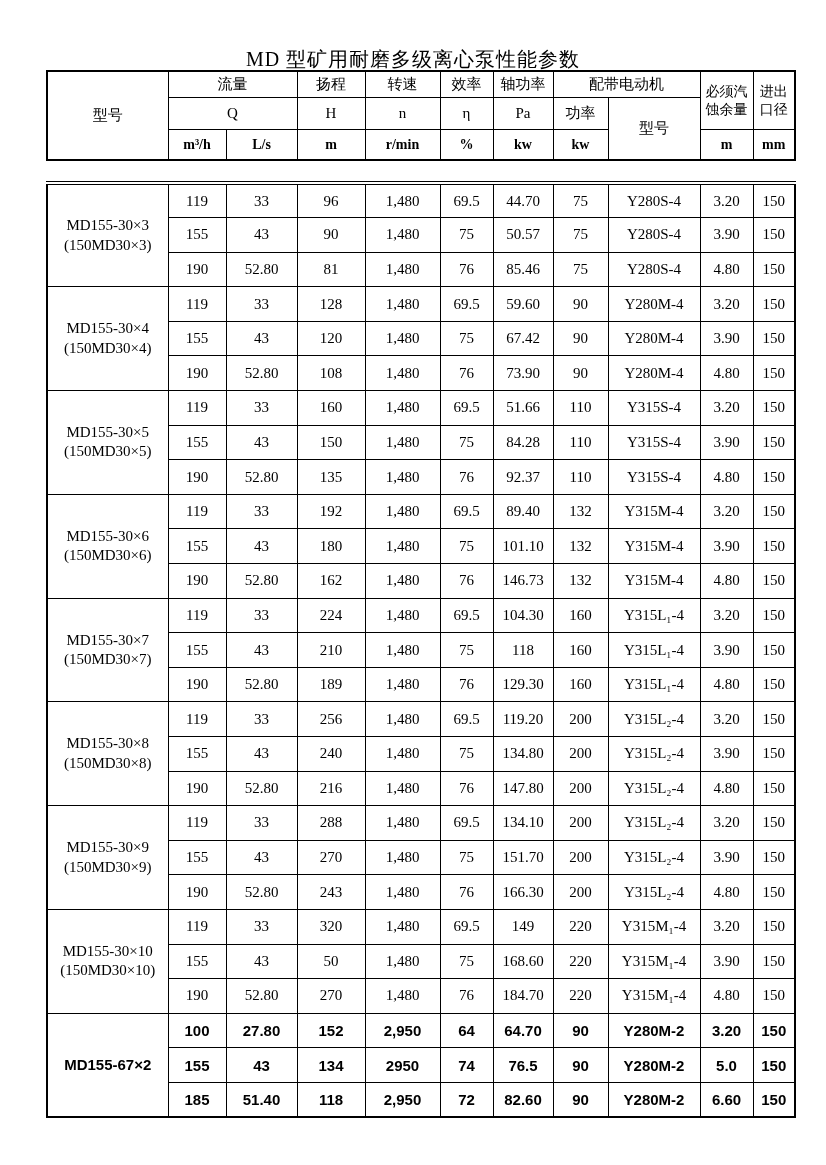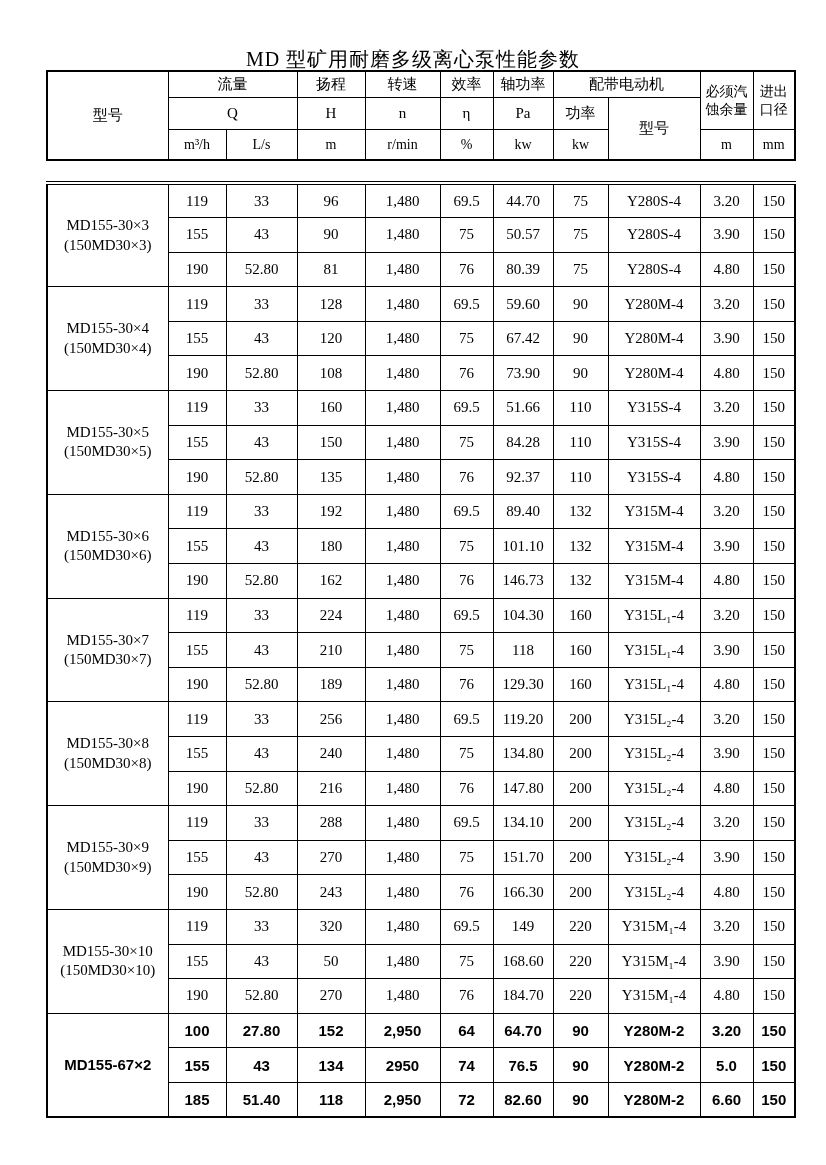--- a/index.html
+++ b/index.html
@@ -16,21 +16,21 @@
   .header-table{
     position:absolute;left:46px;top:70px;width:748px;
     border:2px solid #000;
   }
   .header-table td{
     border:1px solid #000;text-align:center;vertical-align:middle;
     font-size:15px;padding:0;overflow:hidden;
   }
   .header-table tr.h1 td{height:25px;}
   .header-table tr.h2 td{height:31px;}
-  .header-table tr.h3 td{height:29px;font-size:14px;}
+  .header-table tr.h3 td{height:29px;font-size:14px;font-weight:bold;}
   .two-line{line-height:1.25;font-size:14px;}
   .body-table{
     position:absolute;left:46px;top:181px;width:748px;
     border:2px solid #000;border-top:4px double #000;
   }
   .body-table td{
     border:1px solid #000;text-align:center;vertical-align:middle;
     font-size:15px;padding:0;overflow:hidden;
   }
   .body-table tr{height:34.6px;}
@@ -145,21 +145,21 @@
         <td>Y280S-4</td>
         <td>3.90</td>
         <td>150</td>
       </tr>
       <tr>
         <td>190</td>
         <td>52.80</td>
         <td>81</td>
         <td>1,480</td>
         <td>76</td>
-        <td>80.39</td>
+        <td>85.46</td>
         <td>75</td>
         <td>Y280S-4</td>
         <td>4.80</td>
         <td>150</td>
       </tr>
       <tr>
         <td rowspan="3" class="model-cell">
           <div class="model-line">MD155-30×4</div>
           <div class="model-line">(150MD30×4)</div>
         </td>

